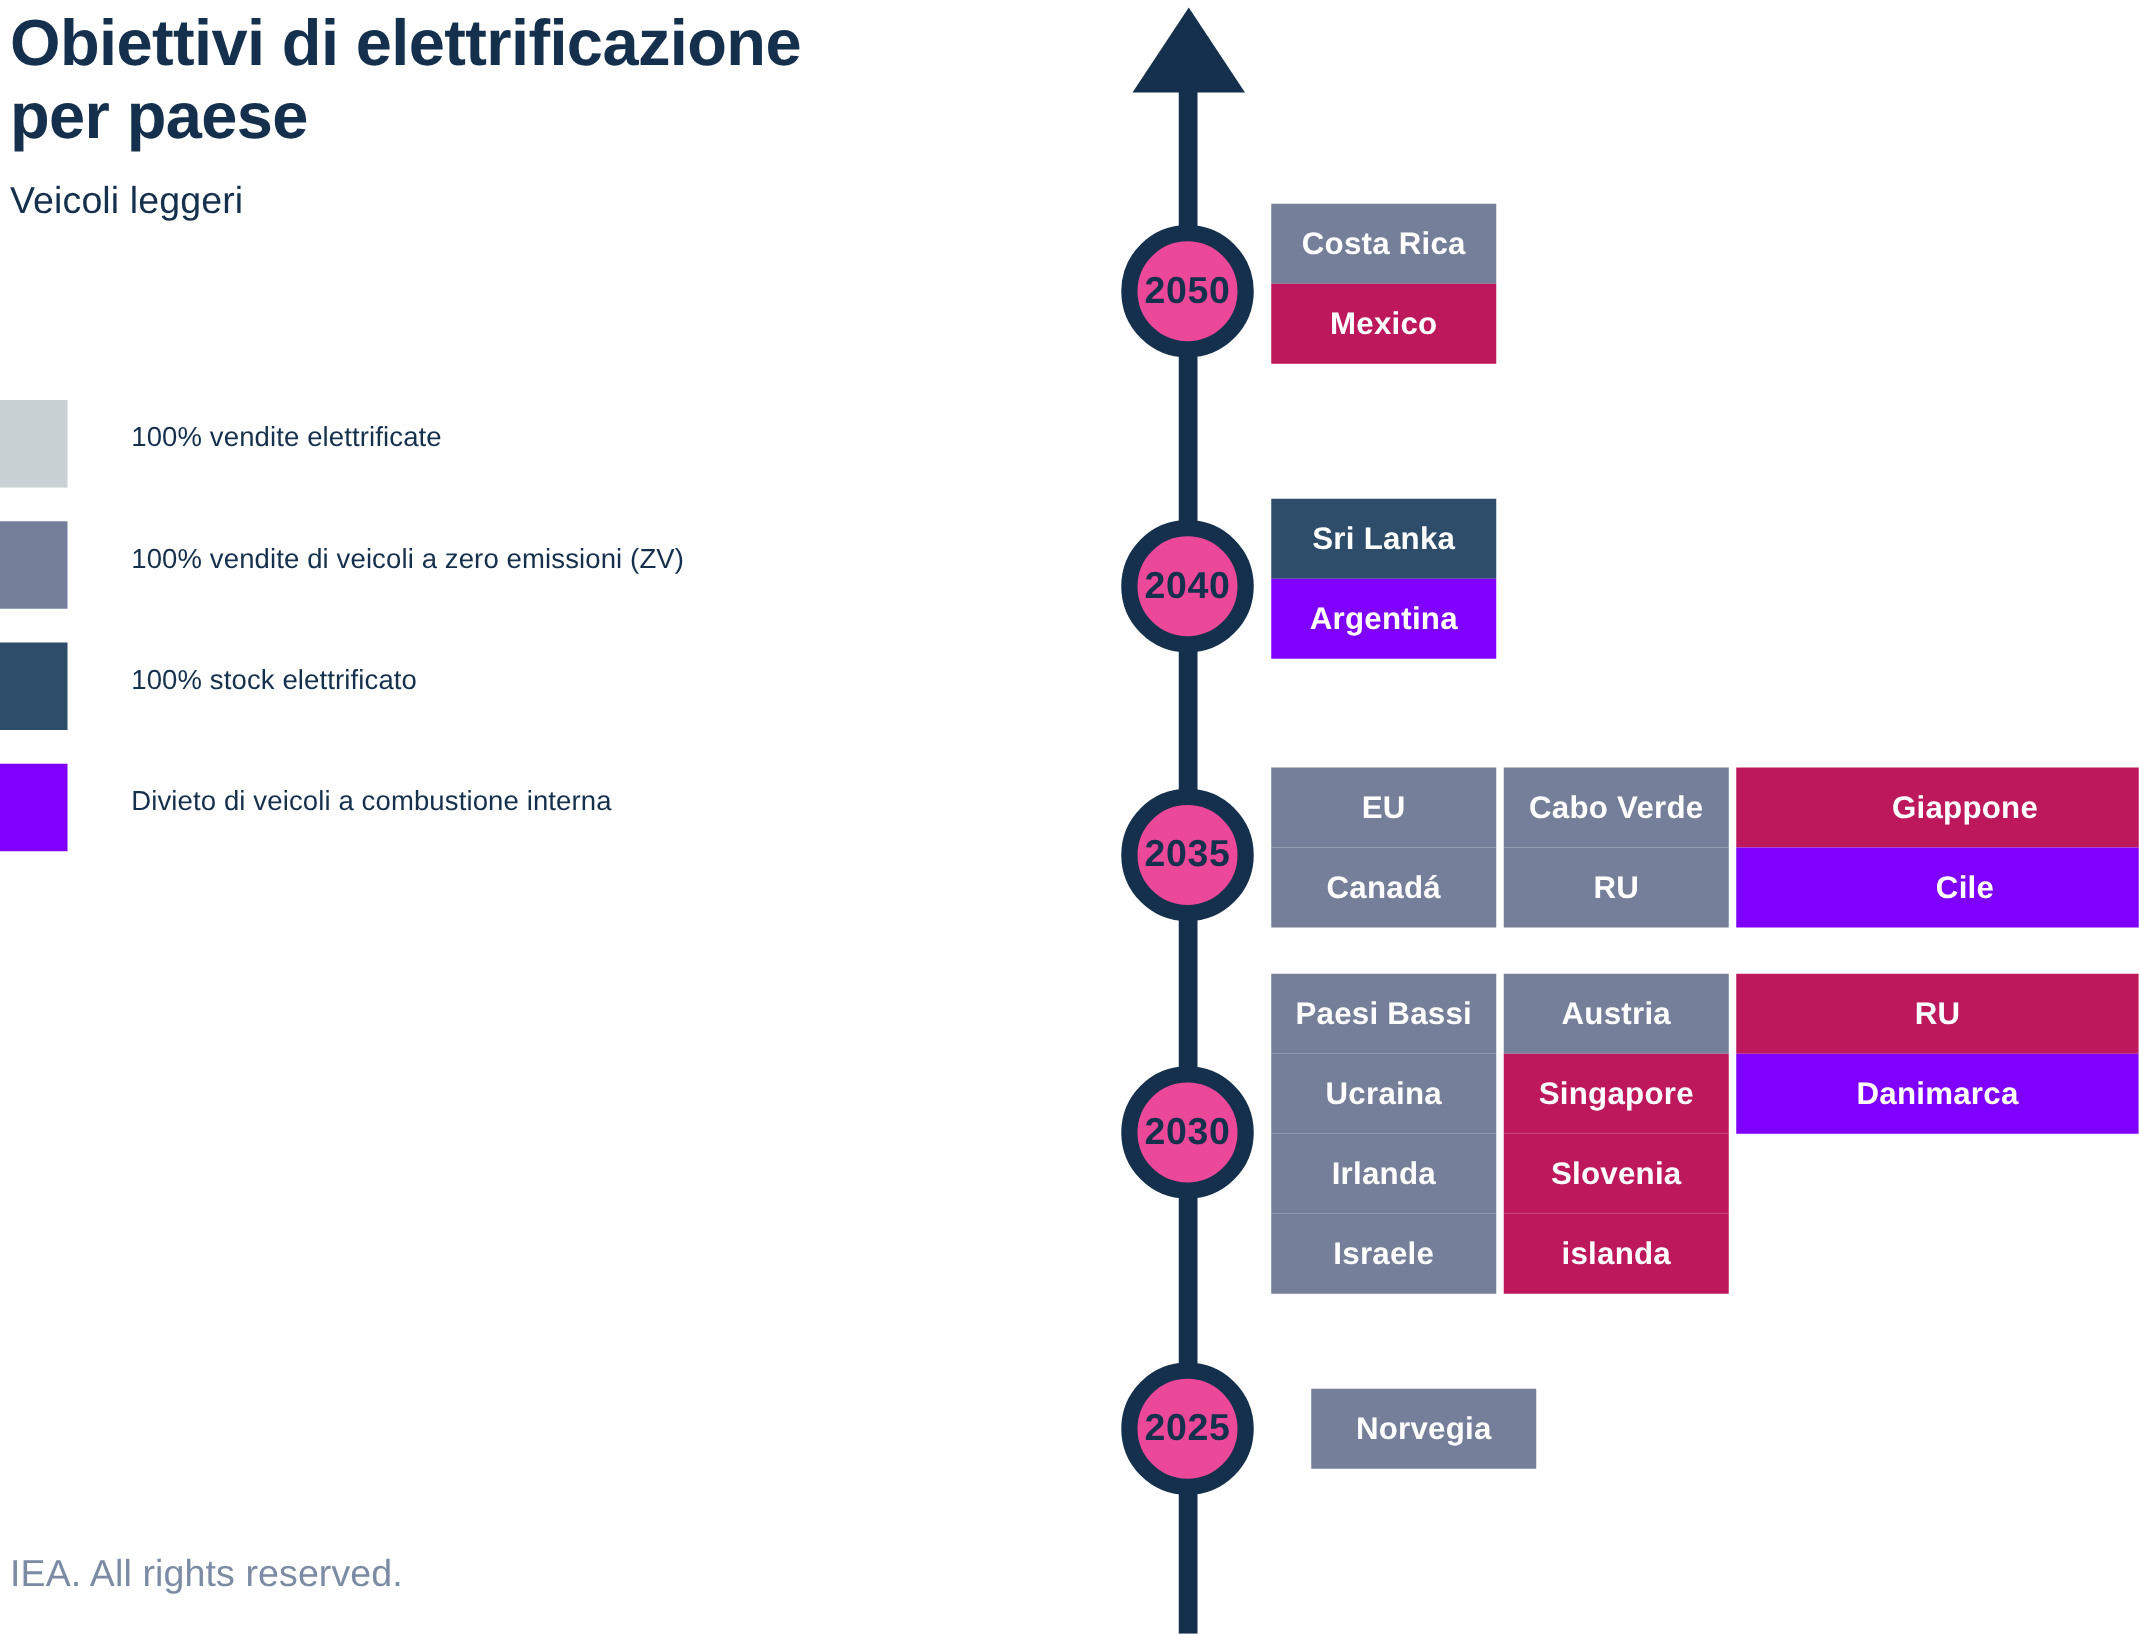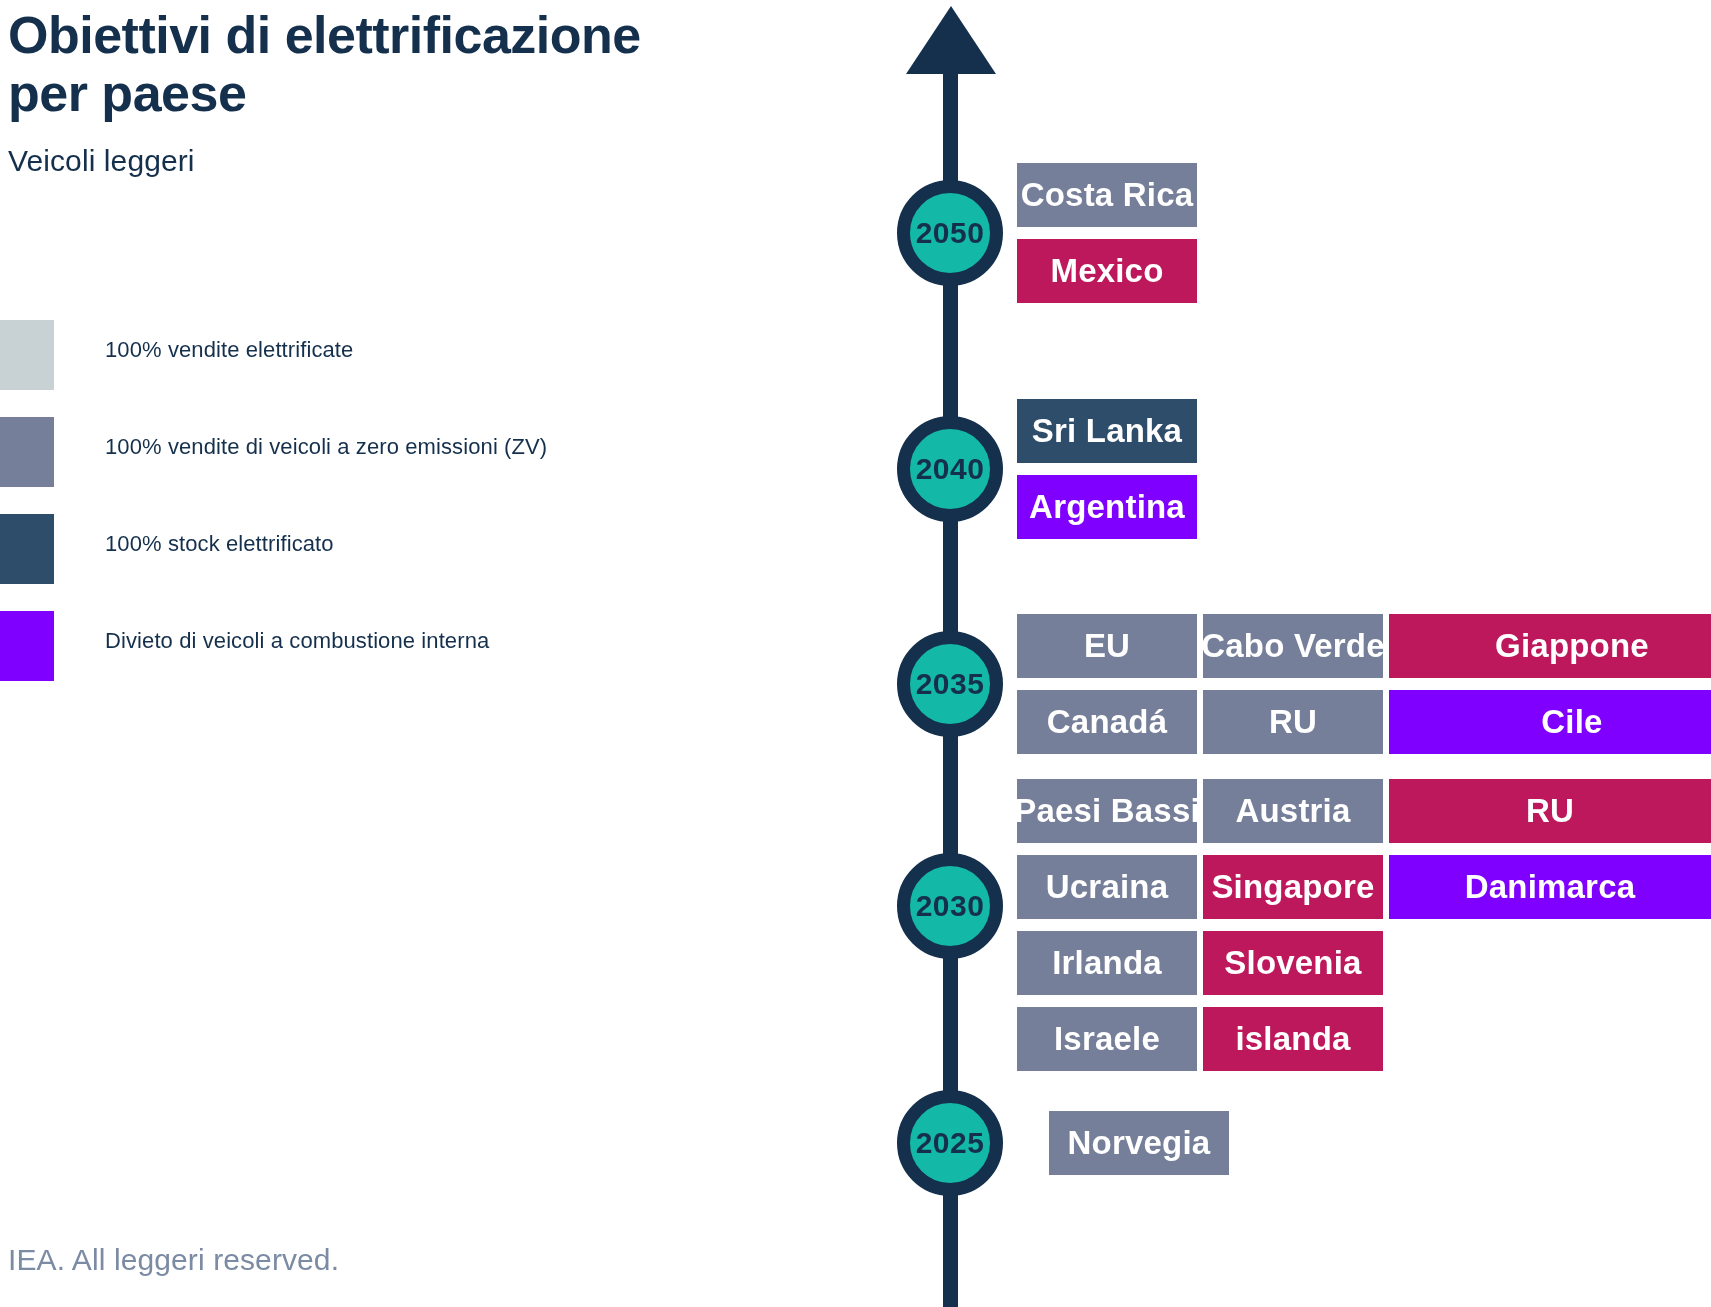--- a/index.html
+++ b/index.html
@@ -92,21 +92,21 @@
     height: 0;
     border-left: 45px solid transparent;
     border-right: 45px solid transparent;
     border-bottom: 68px solid #15304d;
   }
   .node {
     position: absolute;
     width: 106px;
     height: 106px;
     border-radius: 50%;
-    background: #14b8a6;
+    background: #ec4899;
     border: 13px solid #15304d;
     box-sizing: border-box;
     display: flex;
     align-items: center;
     justify-content: center;
     font-size: 30px;
     font-weight: bold;
     color: #15304d;
     letter-spacing: 0.5px;
   }
@@ -115,25 +115,25 @@
   .year-group {
     position: absolute;
   }
   .col {
     position: absolute;
     top: 0;
     width: 180px;
   }
   .country-box {
     height: 64px;
-    margin-bottom: 12px;
+    margin-bottom: 0;
     display: flex;
     align-items: center;
     justify-content: center;
-    font-size: 33px;
+    font-size: 25px;
     font-weight: bold;
     color: #ffffff;
     letter-spacing: 0.2px;
     box-sizing: border-box;
     overflow: hidden;
     white-space: nowrap;
   }
   .c-sales      { background: #be185d; }
   .c-zev        { background: #767f99; }
   .c-stock      { background: #2e4d6b; }
@@ -229,13 +229,13 @@
       </div>
     </div>
     <div class="node" style="left: 897px; top: 1090px;">2025</div>
     <div class="year-group" style="left: 0px; top: 1111px; width: 1711px;">
       <div class="col" style="left: 1017px; padding-left: 32px;">
         <div class="country-box c-zev">Norvegia</div>
       </div>
     </div>
   </div>
 
-<div id="footer-note">IEA. All leggeri reserved.</div>
+<div id="footer-note">IEA. All rights reserved.</div>
 
 </body></html>

